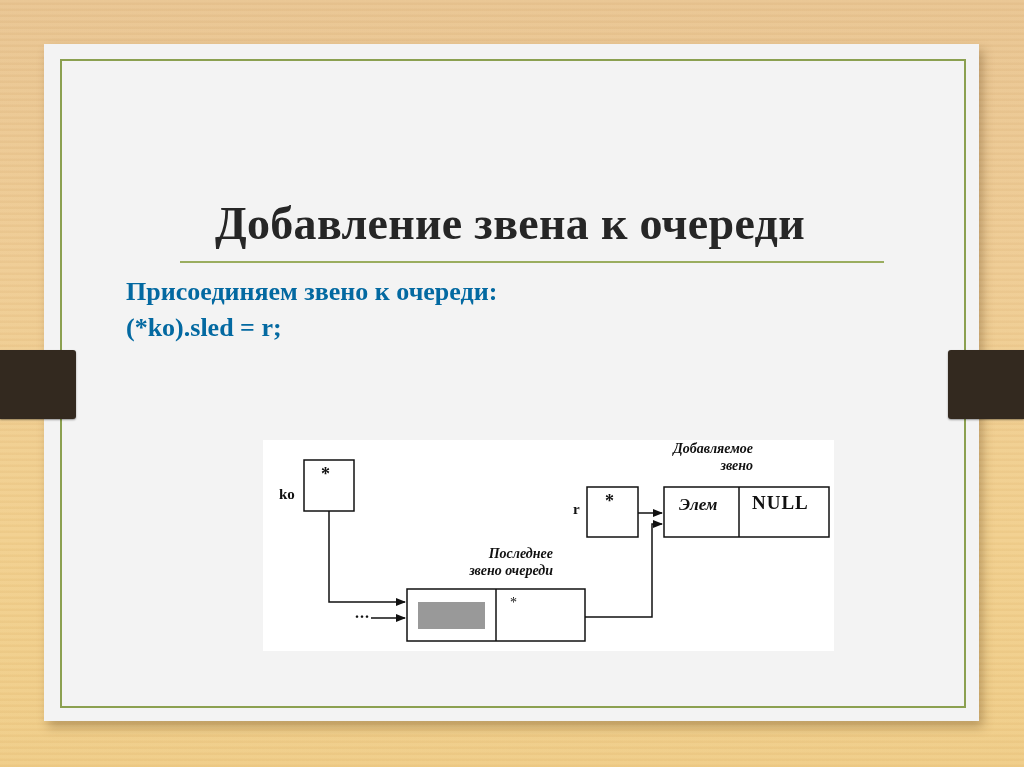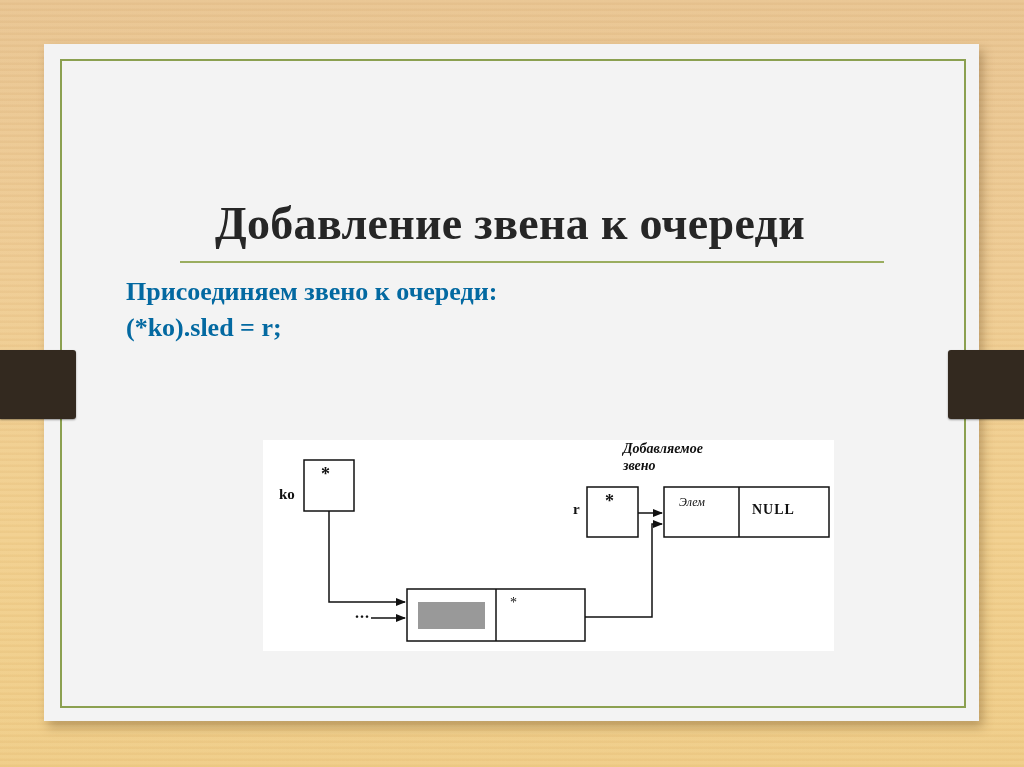--- a/index.html
+++ b/index.html
@@ -44,21 +44,21 @@
     }
     .line1 { top: 277px; }
     .line2 { top: 313px; }
     .diagram {
       position: absolute; left: 263px; top: 440px; width: 571px; height: 211px;
       background: #ffffff;
     }
     .diagram svg { position: absolute; left: 0; top: 0; }
     .dlabel { position: absolute; font-family: "Liberation Serif", serif; color: #111; }
     .dlabel.bold { font-weight: bold; }
-    .dlabel.ital { font-style: italic; font-weight: bold; font-size: 14px; text-align: left; line-height: 17px; }
+    .dlabel.ital { font-style: italic; font-weight: bold; font-size: 14px; text-align: right; line-height: 17px; }
   </style>
 </head>
 <body>
 
 <div class="wood-grain"></div>
 <div class="paper"></div>
 <div class="green-frame"></div>
 <div class="clip left"></div>
 <div class="clip right"></div>
 
@@ -98,19 +98,23 @@
   <div class="dlabel bold" style="left:16px; top:46px; font-size:15px;">ko</div>
   <div class="dlabel bold" style="left:58px; top:24px; font-size:18px;">*</div>
 
   <div class="dlabel bold" style="left:310px; top:61px; font-size:15px;">r</div>
   <div class="dlabel bold" style="left:342px; top:51px; font-size:18px;">*</div>
 
   <div class="dlabel ital" style="left:360px; top:0px; width:130px;">
     <div>Добавляемое</div>
     <div>звено</div>
   </div>
-  <div class="dlabel" style="left:416px; top:55px; font-size:12px; font-style:italic; font-weight:normal;">Элем</div>
-  <div class="dlabel bold" style="left:489px; top:62px; font-size:14px; letter-spacing:1px;">NULL</div>
+  <div class="dlabel" style="left:416px; top:55px; font-size:17px; font-style:italic; font-weight:bold;">Элем</div>
+  <div class="dlabel bold" style="left:489px; top:52px; font-size:19px; letter-spacing:1px;">NULL</div>
 
+  <div class="dlabel ital" style="left:160px; top:105px; width:130px;">
+    <div>Последнее</div>
+    <div>звено очереди</div>
+  </div>
   <div class="dlabel" style="left:247px; top:155px; font-size:14px;">*</div>
 
   <div class="dlabel bold" style="left:92px; top:164px; font-size:16px; letter-spacing:1px;">...</div>
 </div>
 
 </body></html>

